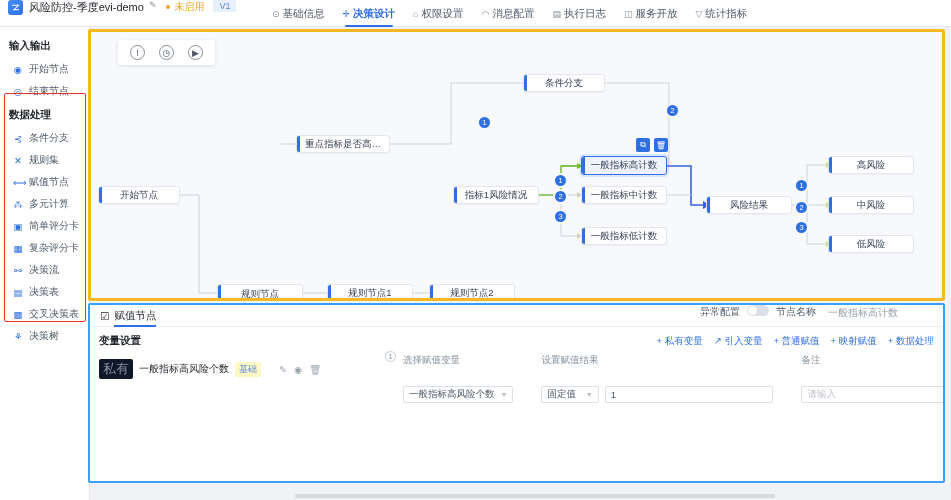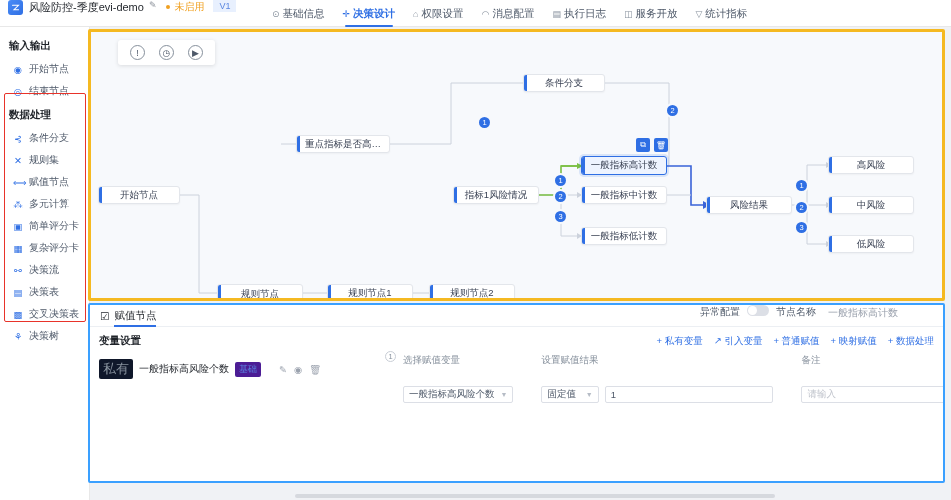--- a/index.html
+++ b/index.html
@@ -183,21 +183,21 @@
   .var-links { display: flex; align-items: center; gap: 11px; }
   .vlink { font-size: 9.5px; color: #2f6fe4; cursor: pointer; white-space: nowrap; }
   .var-item-row {
     display: flex; align-items: center; gap: 6px; margin-top: 10px;
   }
   .tag-private {
     font-size: 13px; color: #86909c; background: #0f172a;
     padding: 1px 4px; border-radius: 2px;
   }
   .var-name { font-size: 10px; color: #1f2329; white-space: nowrap; }
-  .tag-basic { font-size: 9px; color: #5b87e0; background: #4c1d95; padding: 1px 4px; border-radius: 2px; }
+  .tag-basic { font-size: 9px; color: #5b87e0; background: #fef9c3; padding: 1px 4px; border-radius: 2px; }
   .icon-grp { display: flex; gap: 7px; margin-left: 12px; color: #9aa1ad; font-size: 9.5px; }
   .icon-grp span { cursor: pointer; }
   .assign-block { position: absolute; left: 295px; top: 27px; right: 10px; }
   .ab-step {
     position: absolute; left: 0; top: -3px;
     width: 11px; height: 11px; border-radius: 50%;
     border: 1px solid #c9ced6; color: #86909c; font-size: 7.5px;
     display: flex; align-items: center; justify-content: center;
   }
   .ab-cols { display: flex; gap: 0; padding-left: 18px; }

